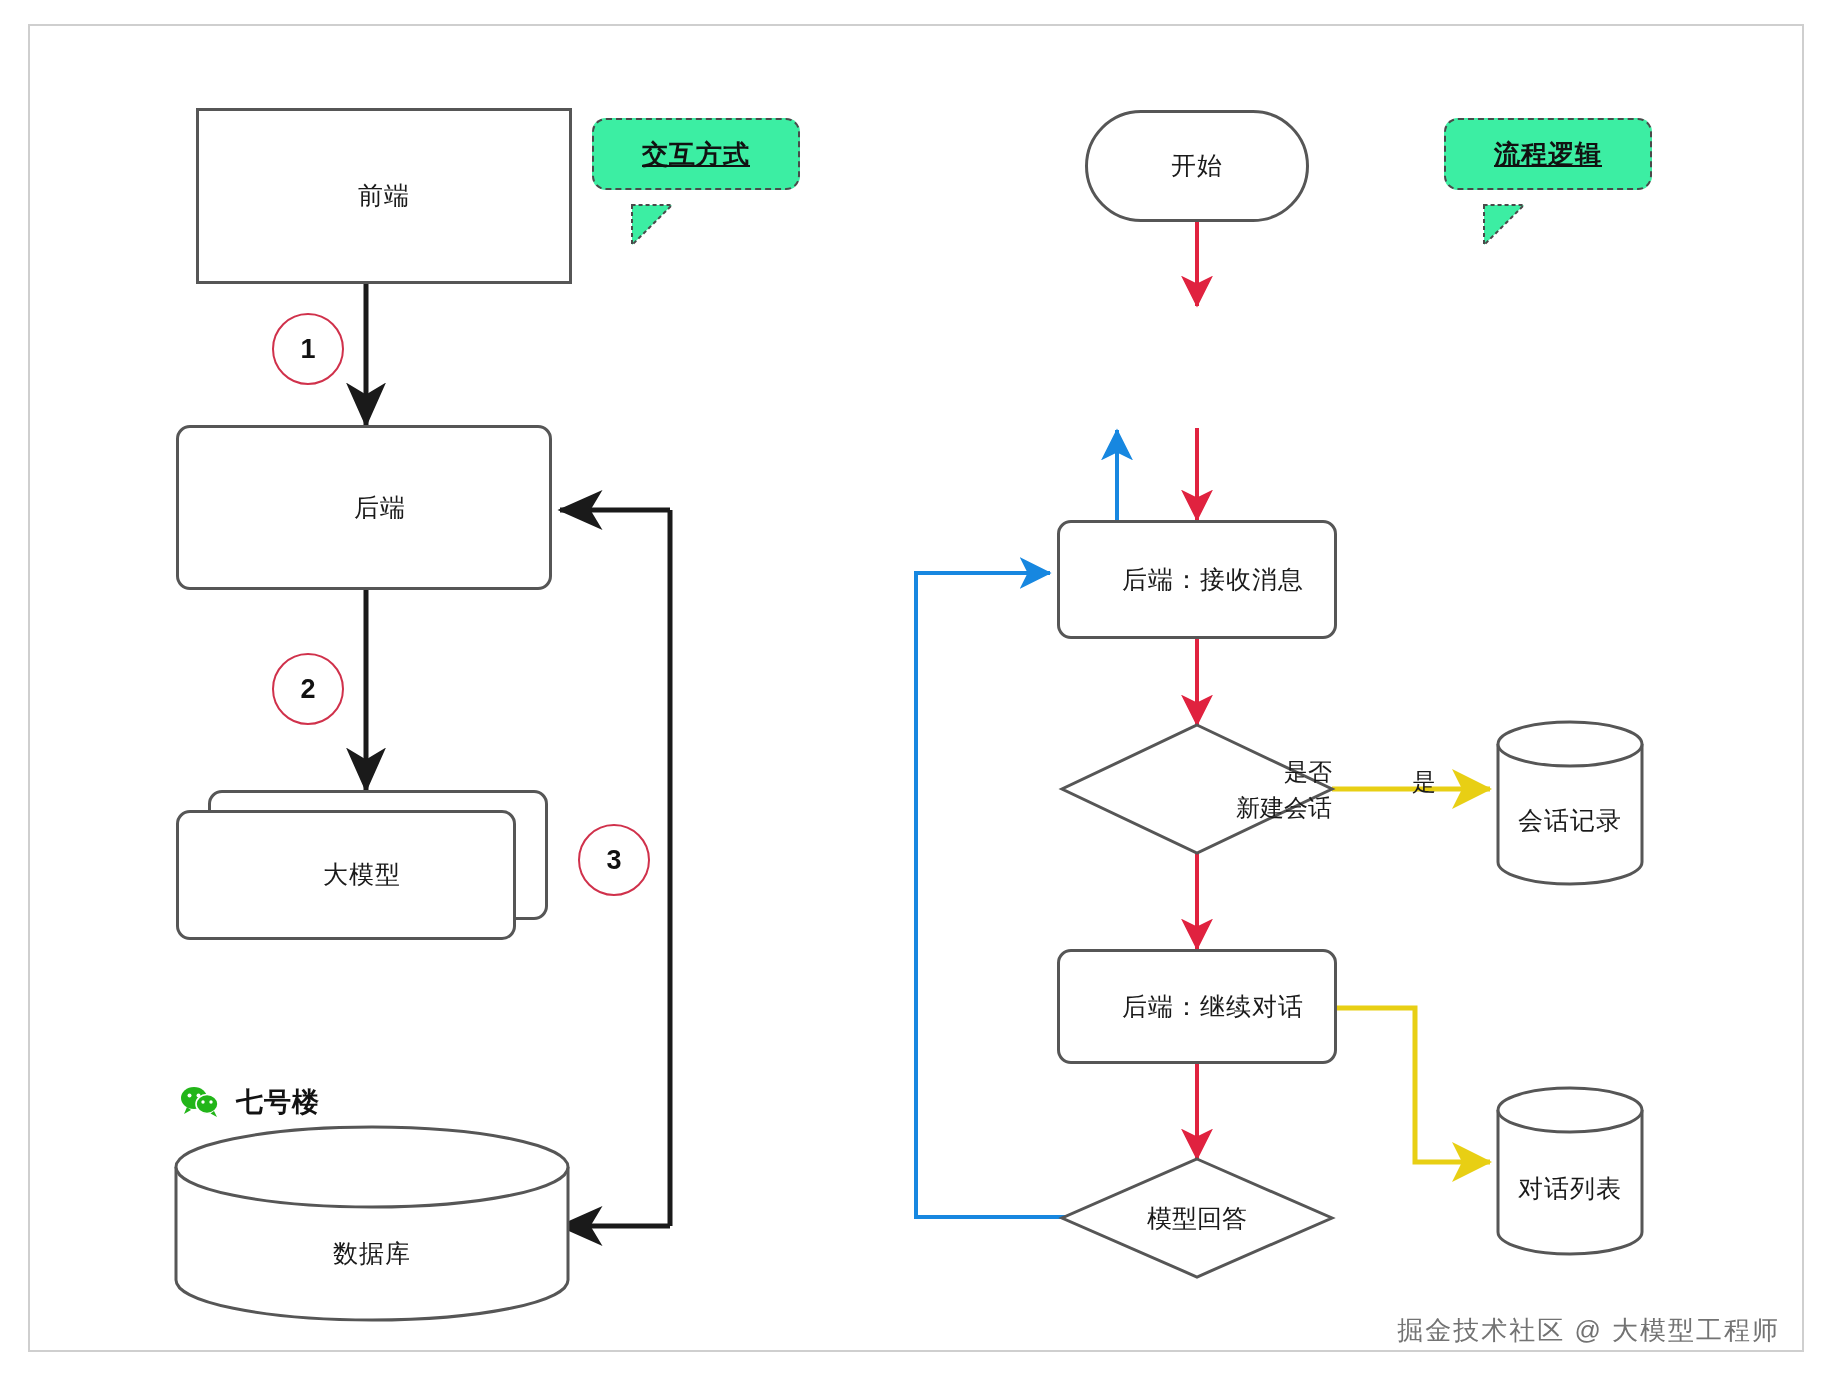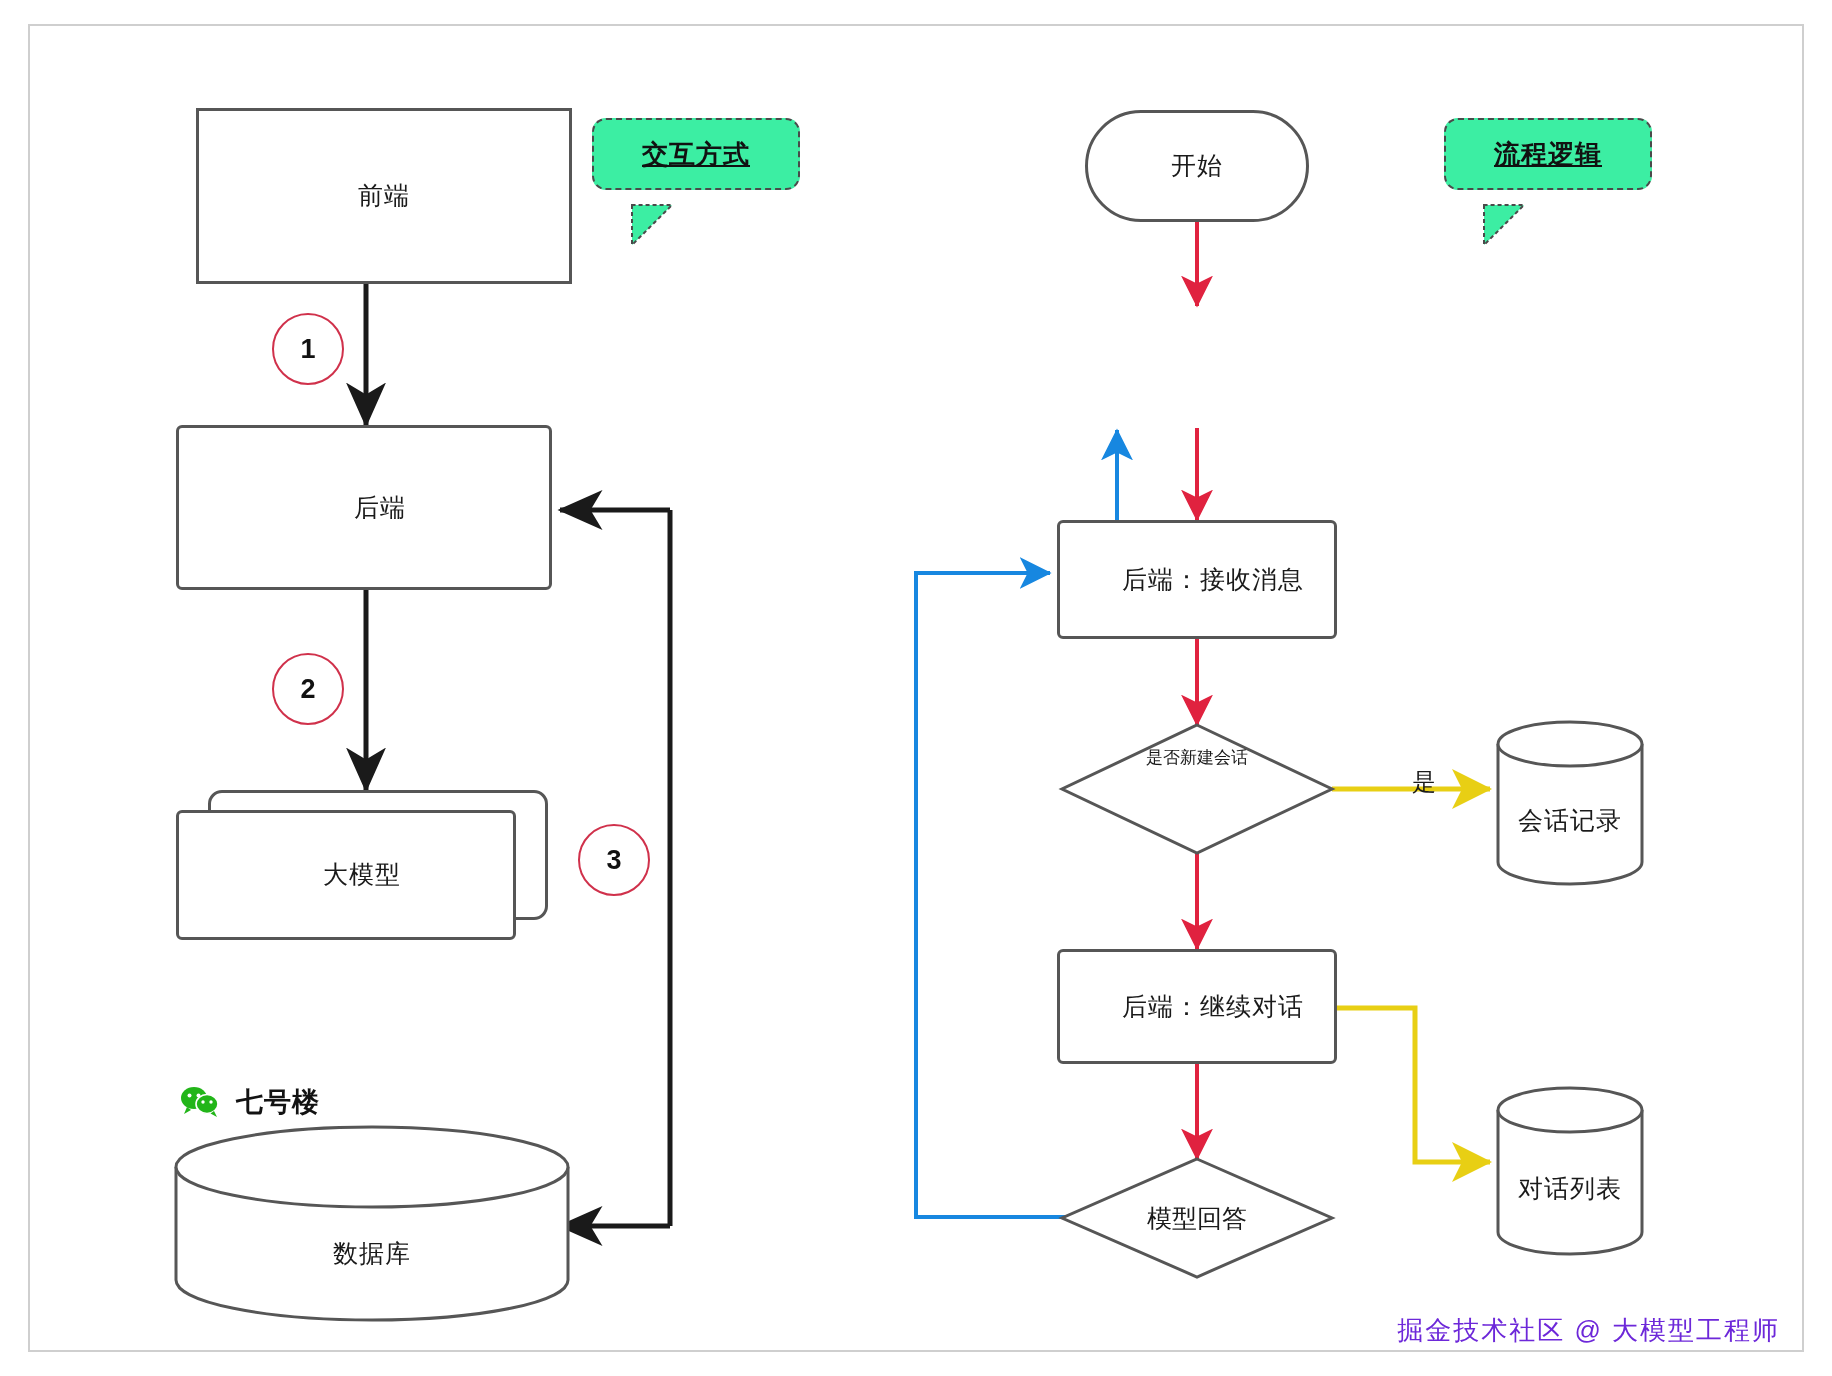--- a/index.html
+++ b/index.html
@@ -39,21 +39,21 @@
     display: flex;
     align-items: center;
     justify-content: center;
     background: #ffffff;
     border: 3px solid #565656;
     color: #1a1a1a;
     font-size: 25px;
     letter-spacing: 1px;
     line-height: 1.35;
   }
-  .node.rounded { border-radius: 6px; padding-left: 32px; }
+  .node.rounded { border-radius: 14px; padding-left: 32px; }
   .node.stadium { border-radius: 999px; }
   .node.sharp   { border-radius: 0; margin-left: 20px; }
 
   .node-label { pointer-events: none; }
 
   
   .stack-back {
     position: absolute;
     box-sizing: border-box;
     background: #ffffff;
@@ -137,21 +137,21 @@
     font-size: 24px;
     color: #1a1a1a;
     background: transparent;
   }
 
   .watermark {
     position: absolute;
     right: 52px;
     bottom: 28px;
     font-size: 26px;
-    color: #6d28d9;
+    color: #737373;
     letter-spacing: 2px;
     white-space: nowrap;
   }
 </style>
 </head>
 <body>
 
 <div id="canvas">
 
   <div id="frame"></div>
@@ -303,22 +303,22 @@
   <div class="node stadium" style="left:1085px; top:110px; width:224px; height:112px;">
     <span class="node-label">开始</span>
   </div>
 
 
   <div class="node rounded" style="left:1057px; top:520px; width:280px; height:119px;">
     <span class="node-label">后端：接收消息</span>
   </div>
 
   <div style="position:absolute; left:1062px; top:745px; width:270px; height:90px;
-              display:flex; flex-direction:row; align-items:flex-start; justify-content:center;
-              font-size:17px; color:#1a1a1a; line-height:1.5;">
+              display:flex; flex-direction:column; align-items:flex-end; justify-content:center;
+              font-size:24px; color:#1a1a1a; line-height:1.5;">
     <span>是否</span>
     <span>新建会话</span>
   </div>
 
   <div class="node rounded" style="left:1057px; top:949px; width:280px; height:115px;">
     <span class="node-label">后端：继续对话</span>
   </div>
 
   <div style="position:absolute; left:1062px; top:1188px; width:270px; height:60px;
               display:flex; align-items:center; justify-content:center;

